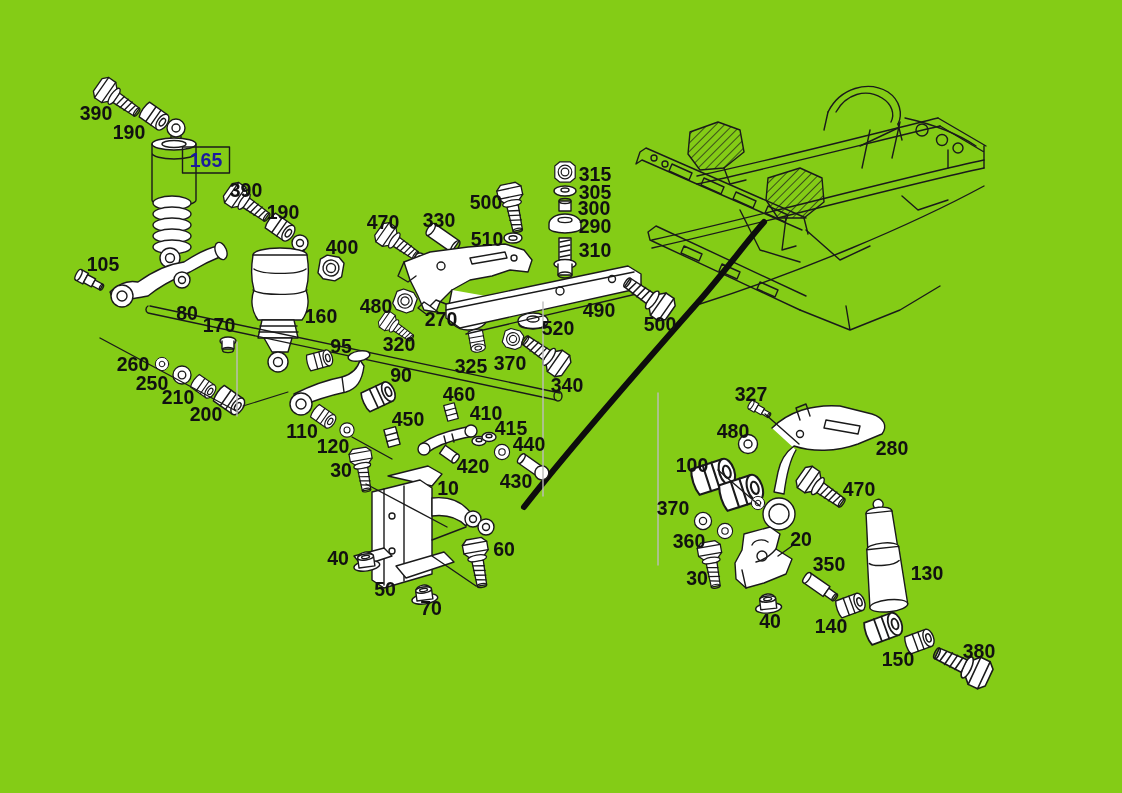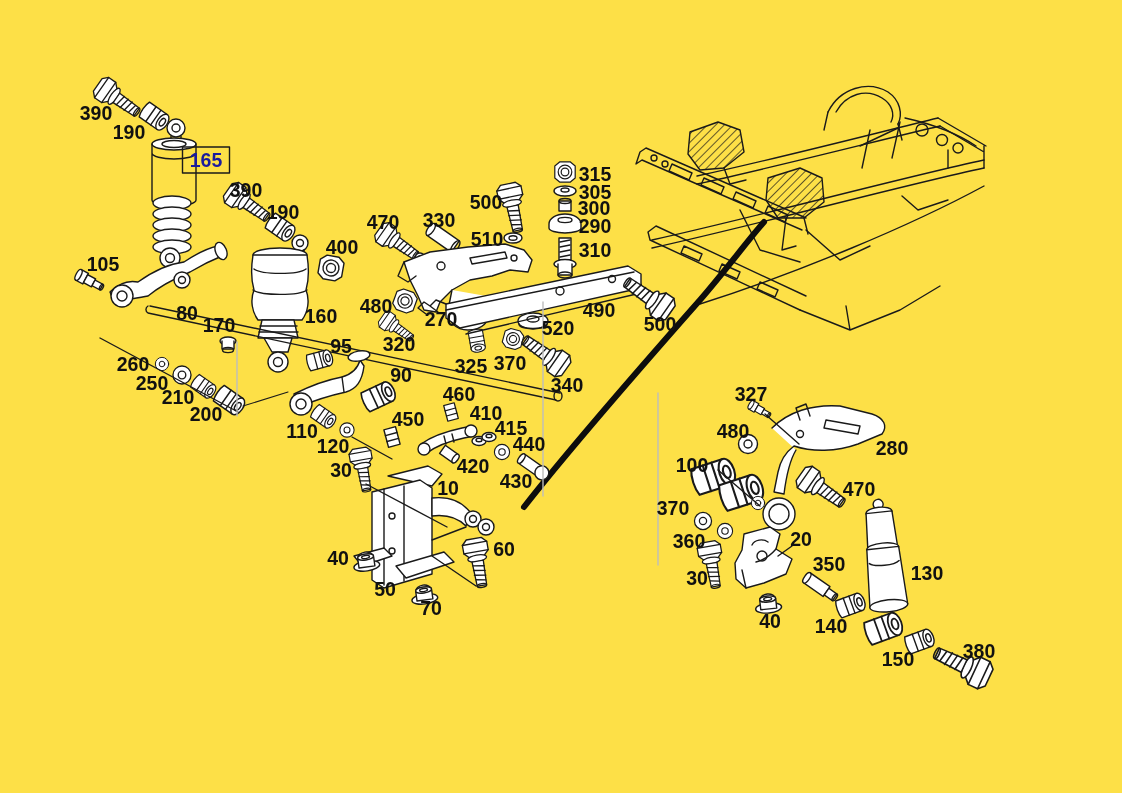--- a/index.html
+++ b/index.html
@@ -1,16 +1,16 @@
 <!DOCTYPE html>
 <html><head>
 <meta charset="utf-8">
 <style>
   html,body{margin:0;padding:0;background:#ffffff;}
-  .stage{position:relative;width:1122px;height:793px;background:#fde047;overflow:hidden;
+  .stage{position:relative;width:1122px;height:793px;background:#84cc16;overflow:hidden;
          font-family:"Liberation Sans",sans-serif;}
   svg{position:absolute;left:0;top:0;}
   
   .art path,.art line,.art circle,.art ellipse,.art rect,.art polygon,.art polyline{
      stroke:#1a1a1a;stroke-width:1.4;fill:none;stroke-linecap:round;stroke-linejoin:round;}
   .art .w{fill:#ffffff;}
   .art .thick{stroke:#0d0d0d;stroke-width:6;fill:none;}
   .art .thin{stroke-width:1.1;}
   .art .guide{stroke:#bdbdbd;stroke-width:1.4;}
   .art .hatched{fill:url(#hatch);}

